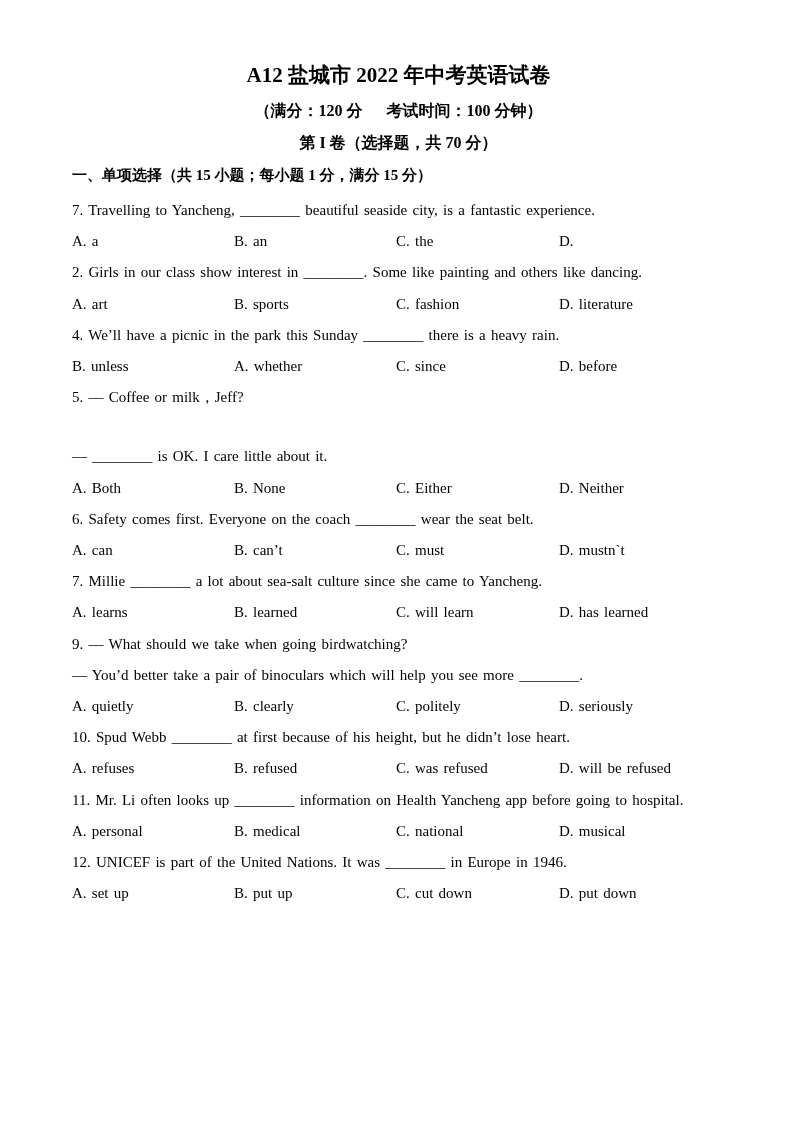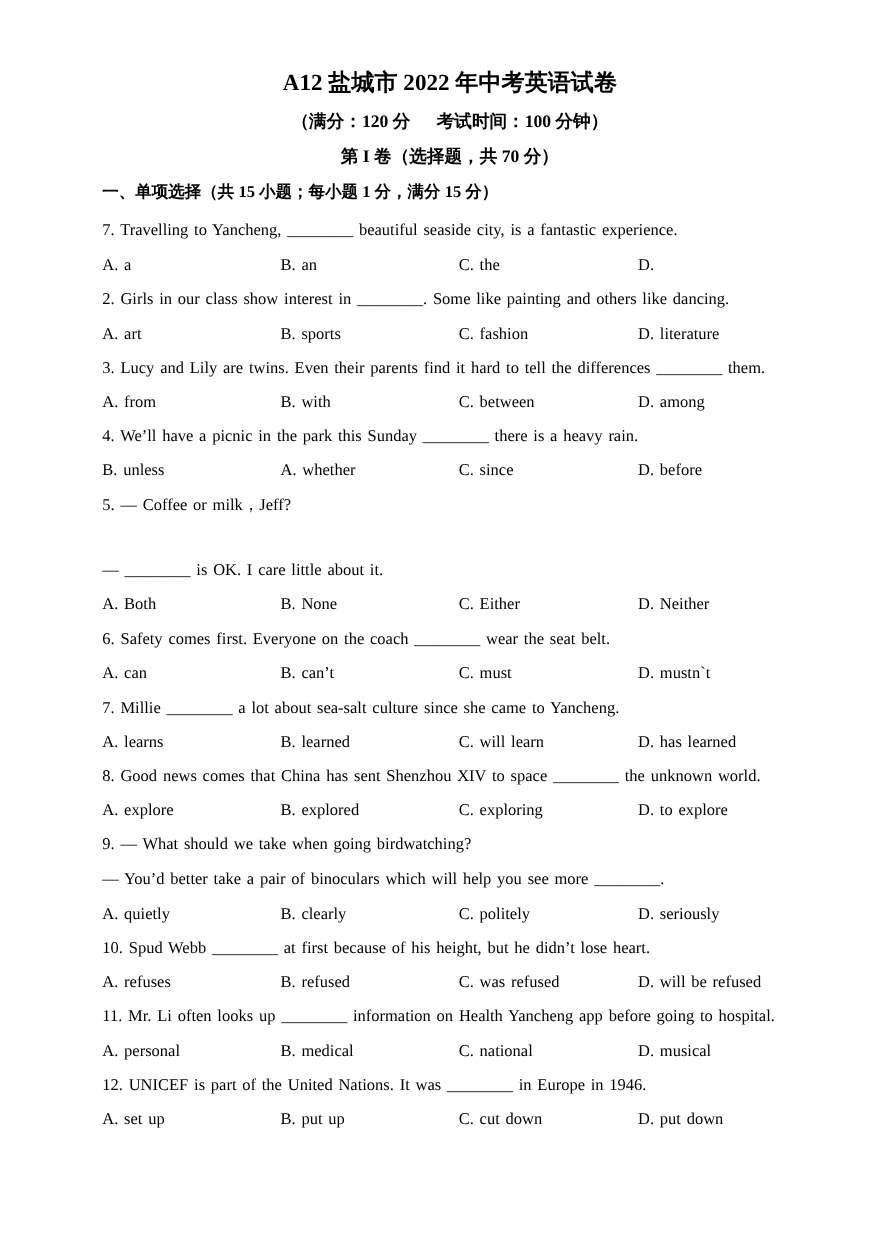--- a/index.html
+++ b/index.html
@@ -11,21 +11,21 @@
   body {
     width: 793px;
     height: 1122px;
     overflow: hidden;
     font-family: "Liberation Serif", "DejaVu Serif", serif;
   }
   .page {
     box-sizing: border-box;
     width: 793px;
     height: 1122px;
-    padding: 56px 68px 0 93px;
+    padding: 56px 68px 0 72px;
   }
   .doc-title {
     text-align: center;
     font-weight: bold;
     font-size: 21px;
     line-height: 38px;
     white-space: pre-wrap;
   }
   .exam-info {
     text-align: center;
@@ -97,29 +97,20 @@
     <div class="q">
       <p class="qline">2. Girls in our class show interest in ________. Some like painting and others like dancing.</p>
       <div class="opts">
         <span class="opt">A. art</span>
         <span class="opt">B. sports</span>
         <span class="opt">C. fashion</span>
         <span class="opt">D. literature</span>
       </div>
     </div>
 
-    <div class="q">
-      <p class="qline">3. Lucy and Lily are twins. Even their parents find it hard to tell the differences ________ them.</p>
-      <div class="opts">
-        <span class="opt">A. from</span>
-        <span class="opt">B. with</span>
-        <span class="opt">C. between</span>
-        <span class="opt">D. among</span>
-      </div>
-    </div>
 
     <div class="q">
       <p class="qline">4. We’ll have a picnic in the park this Sunday ________ there is a heavy rain.</p>
       <div class="opts">
         <span class="opt">B. unless</span>
         <span class="opt">A. whether</span>
         <span class="opt">C. since</span>
         <span class="opt">D. before</span>
       </div>
     </div>
@@ -148,29 +139,20 @@
     <div class="q">
       <p class="qline">7. Millie ________ a lot about sea-salt culture since she came to Yancheng.</p>
       <div class="opts">
         <span class="opt">A. learns</span>
         <span class="opt">B. learned</span>
         <span class="opt">C. will learn</span>
         <span class="opt">D. has learned</span>
       </div>
     </div>
 
-    <div class="q">
-      <p class="qline">8. Good news comes that China has sent Shenzhou XIV to space ________ the unknown world.</p>
-      <div class="opts">
-        <span class="opt">A. explore</span>
-        <span class="opt">B. explored</span>
-        <span class="opt">C. exploring</span>
-        <span class="opt">D. to explore</span>
-      </div>
-    </div>
 
     <div class="q">
       <p class="qline">9. — What should we take when going birdwatching?</p>
       <p class="qline">— You’d better take a pair of binoculars which will help you see more ________.</p>
       <div class="opts">
         <span class="opt">A. quietly</span>
         <span class="opt">B. clearly</span>
         <span class="opt">C. politely</span>
         <span class="opt">D. seriously</span>
       </div>

